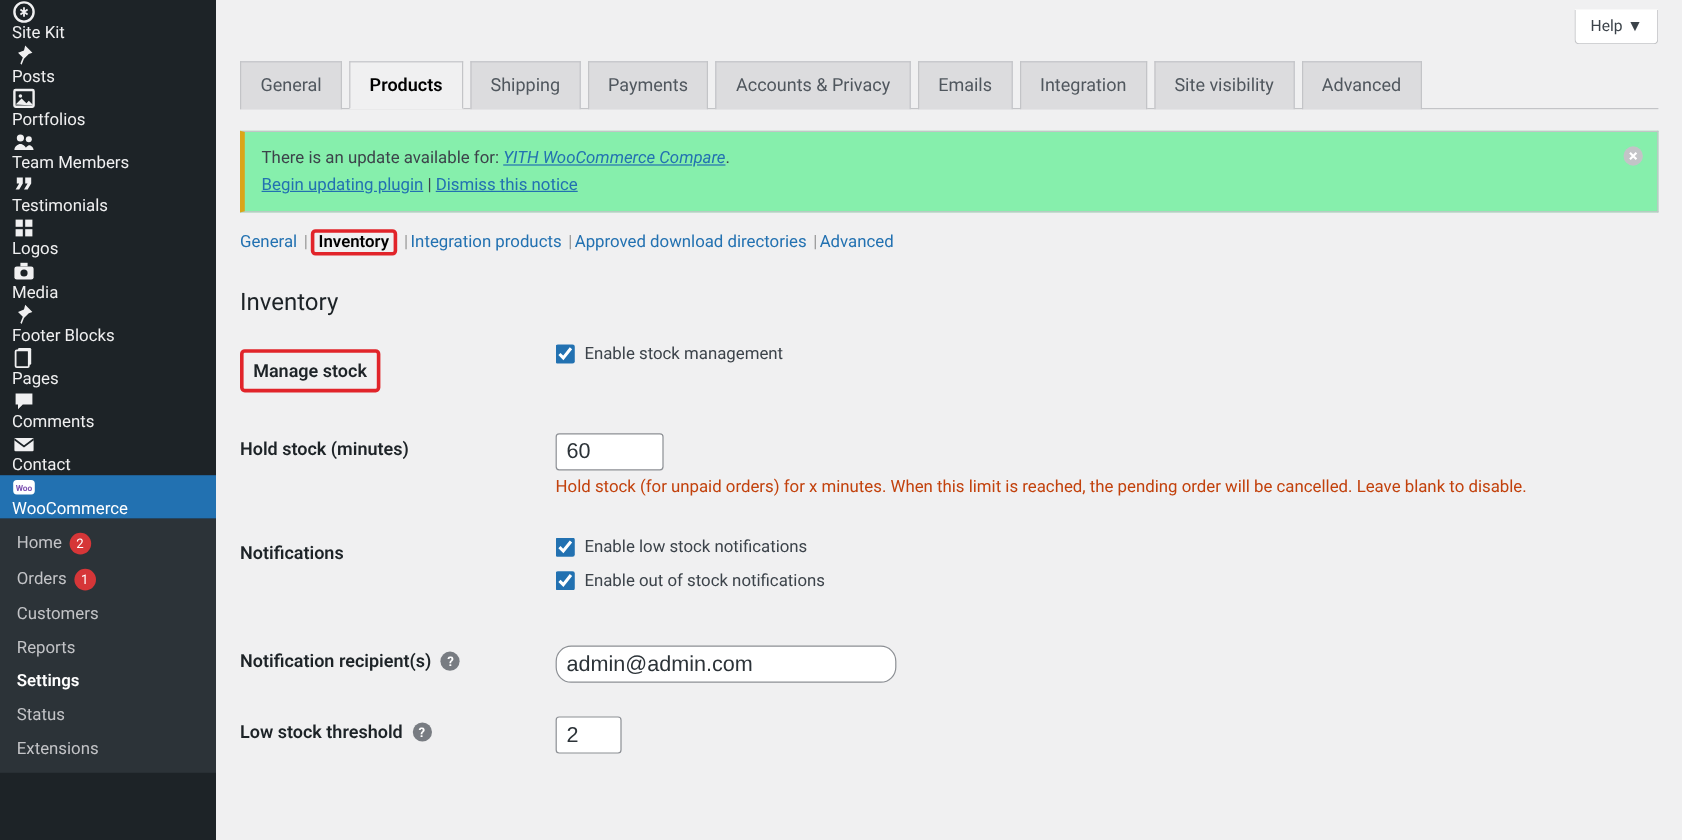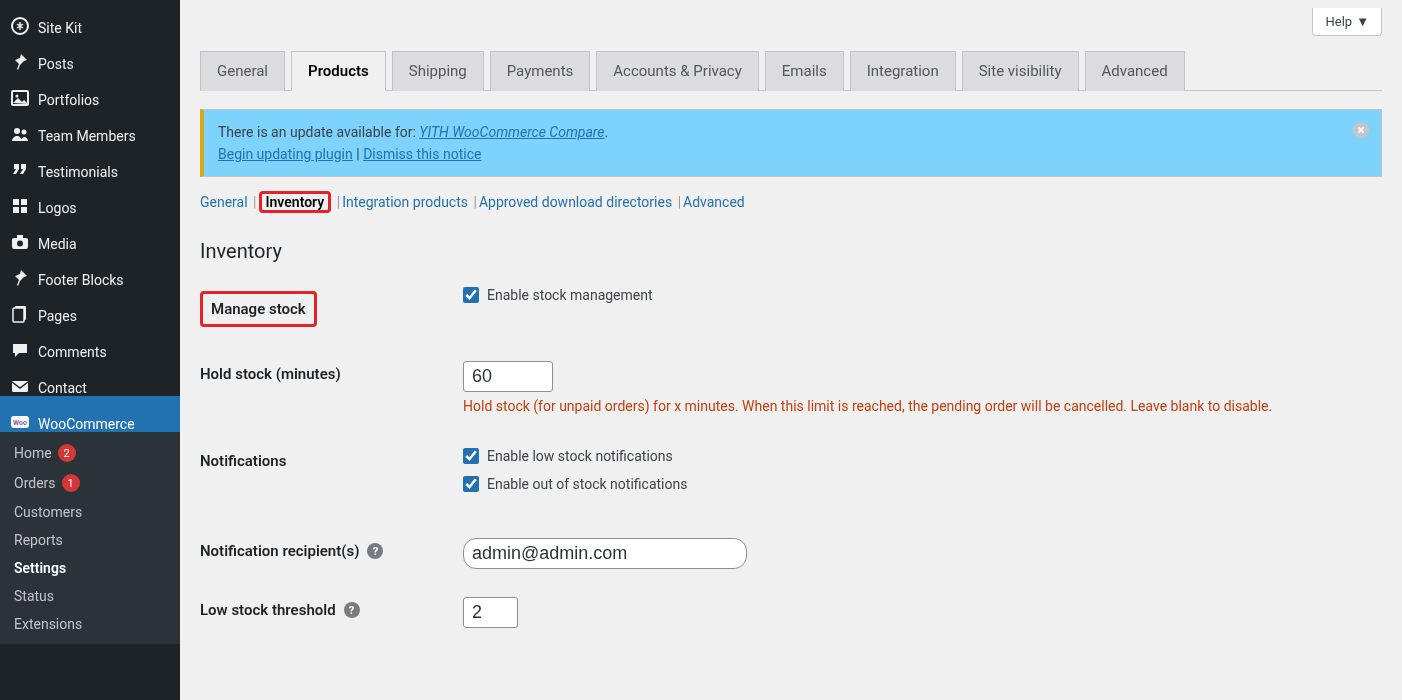--- a/index.html
+++ b/index.html
@@ -18,26 +18,27 @@
   .sidebar {
     width: 180px;
     background: #1d2327;
     color: #f0f0f1;
     display: flex;
     flex-direction: column;
     font-size: 14px;
   }
   .menu-item {
     display: flex;
-    align-items: flex-end;
+    align-items: flex-start;
     height: 36px;
     padding: 0 12px 0 10px;
     color: #f0f0f1;
     cursor: pointer;
     position: relative;
+    flex-direction: column;
   }
   .menu-item .icon { width: 20px; height: 20px; margin-right: 8px; display:flex; align-items:center; justify-content:center; }
   .menu-item .label { flex: 1; }
   .menu-item.active {
     background: #2271b1;
     color: #fff;
     font-weight: 400;
   }
   .menu-item.active::after {
     content: "";
@@ -105,21 +106,21 @@
     top:1px;
   }
   .nav-tab.active {
     background:#f0f0f1;
     border-bottom:1px solid #f0f0f1;
     color:#000;
     font-weight:600;
   }
 
   .notice {
-    background:#7dd3fc;
+    background:#86efac;
     border:1px solid #c3c4c7;
     border-left:4px solid #dba617;
     padding:14px 32px 14px 14px;
     margin-top:18px;
     position:relative;
     font-size:14px;
   }
   .notice a { color:#2271b1; text-decoration:underline; }
   .notice .dismiss {
     position:absolute; right:10px; top:10px;

